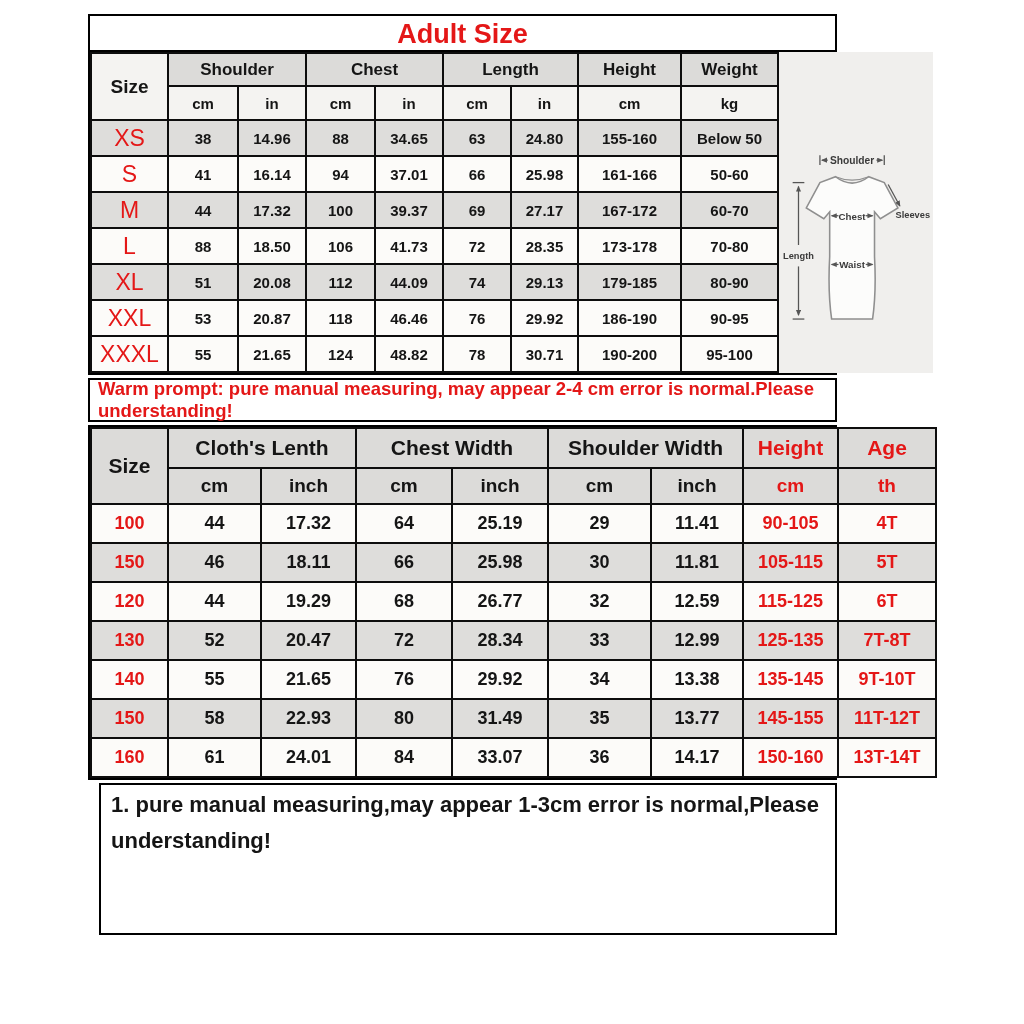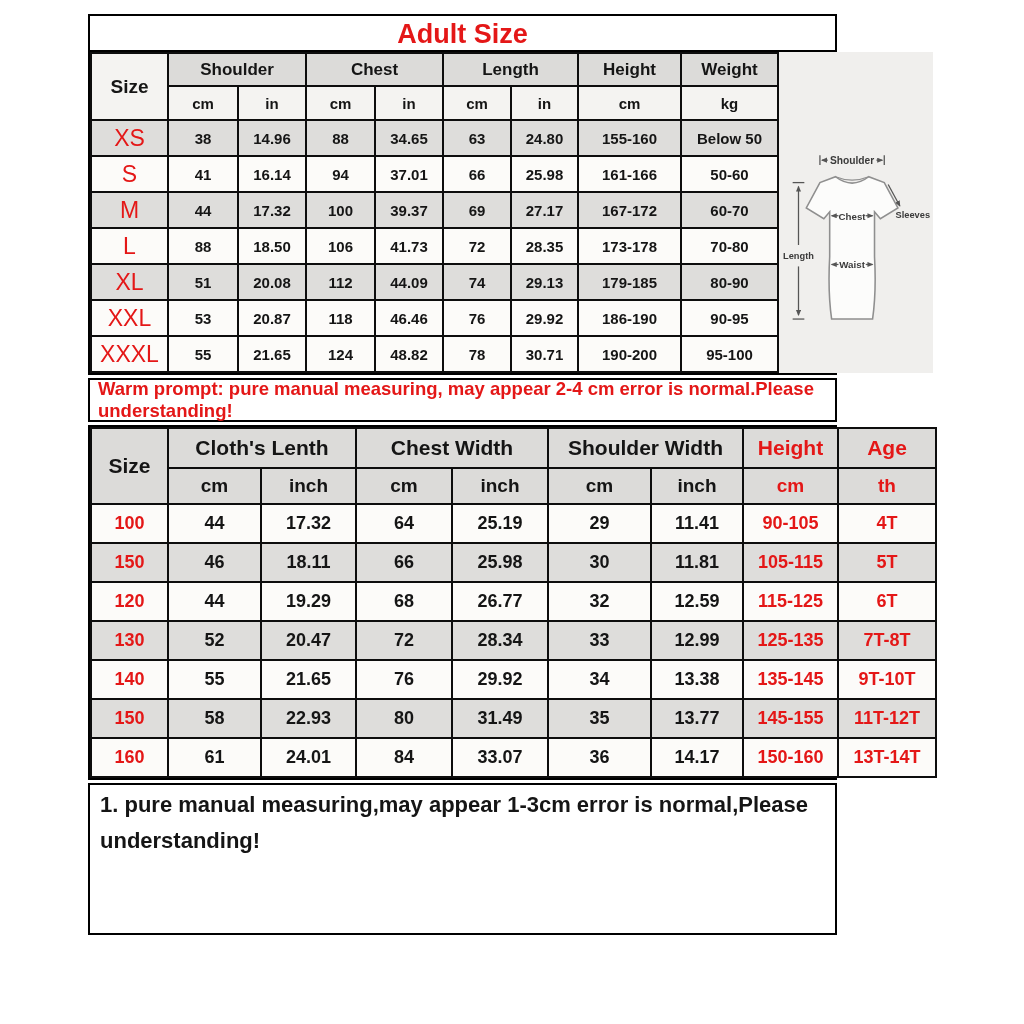--- a/index.html
+++ b/index.html
@@ -43,21 +43,21 @@
   .child-tbl{width:100%;}
   .child-tbl thead th{background:var(--hdr);font-size:21px;}
   .child-tbl thead tr.grp{height:40px;}
   .child-tbl thead tr.units{height:36px;}
   .child-tbl thead tr.units th{font-size:19px;}
   .child-tbl tbody tr{height:39px;}
   .child-tbl tbody td{font-size:18px;}
   .red{color:var(--red);}
 
   
-  .notes{margin-top:3px;height:152px;padding:2px 10px;font-size:22px;}
+  .notes{margin-top:3px;height:152px;padding:2px 10px;font-size:22px;margin-left:11px;}
   .notes p{margin:0;line-height:36px;text-align:left;}
   .promo{color:var(--red);font-variant:small-caps;font-size:31px;line-height:36px;padding-left:14px;}
 </style>
 </head>
 <body>
 
 <div class="page">
 
   <section class="box">
     <div class="adult-title">Adult Size</div>

